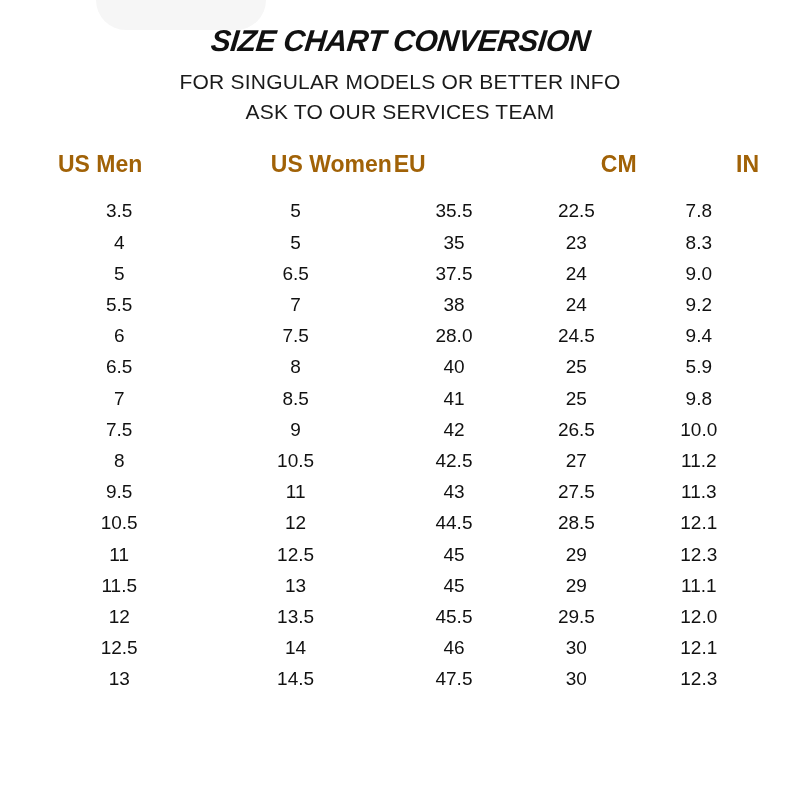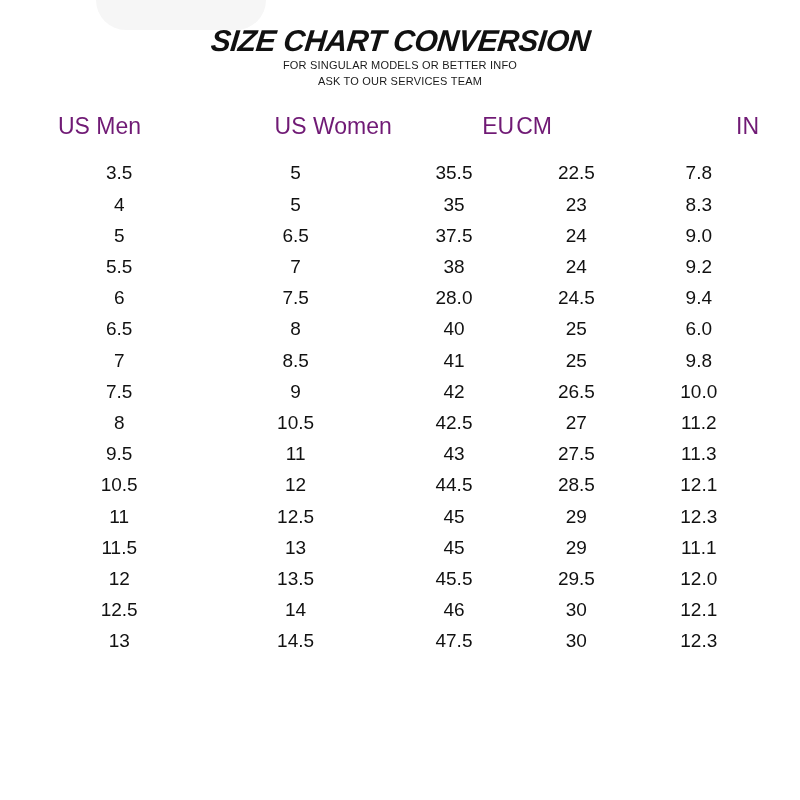--- a/index.html
+++ b/index.html
@@ -28,61 +28,61 @@
     font-size: 30px;
     font-weight: bold;
     letter-spacing: -0.5px;
     font-style: italic;
     transform: skewX(-6deg);
     display: inline-block;
     color: #111111;
     margin: 0;
   }
   .subtitle {
-    margin-top: 0;
-    font-size: 11px;
+    margin-top: 9px;
+    font-size: 21px;
     line-height: 1.45;
     color: #1a1a1a;
     font-weight: 400;
   }
   .subtitle div {
     letter-spacing: 0.2px;
   }
 
   table.size-table {
     width: 720px;
     margin: 22px auto 0 auto;
     border-collapse: collapse;
     table-layout: fixed;
   }
   table.size-table th {
     font-size: 23px;
-    font-weight: normal;
+    font-weight: bold;
     padding-bottom: 18px;
-    color: #701a75;
+    color: #a16207;
   }
   table.size-table td {
     font-size: 19px;
     padding: 4.6px 0;
     color: #111111;
     text-align: center;
     font-weight: 400;
   }
   
   col.c-usmen   { width: 22%; }
   col.c-uswomen { width: 27%; }
   col.c-eu      { width: 17%; }
   col.c-cm      { width: 17%; }
   col.c-in      { width: 17%; }
 
   td.usmen, th.usmen { text-align: left; padding-left: 40px; }
   th.usmen { padding-left: 18px; }
   td.uswomen, th.uswomen { text-align: right; }
-  td.eu, th.eu { text-align: right; }
-  td.cm, th.cm { text-align: left; }
+  td.eu, th.eu { text-align: left; }
+  td.cm, th.cm { text-align: right; }
   td.in, th.in { text-align: right; }
 
   .watermark {
     position: absolute;
     top: 0;
     left: 96px;
     width: 170px;
     height: 30px;
     background: #f6f6f6;
     border-radius: 0 0 40px 40px;
@@ -154,21 +154,21 @@
           <td class="uswomen">7.5</td>
           <td class="eu">28.0</td>
           <td class="cm">24.5</td>
           <td class="in">9.4</td>
         </tr>
         <tr>
           <td class="usmen">6.5</td>
           <td class="uswomen">8</td>
           <td class="eu">40</td>
           <td class="cm">25</td>
-          <td class="in">6.0</td>
+          <td class="in">5.9</td>
         </tr>
         <tr>
           <td class="usmen">7</td>
           <td class="uswomen">8.5</td>
           <td class="eu">41</td>
           <td class="cm">25</td>
           <td class="in">9.8</td>
         </tr>
         <tr>
           <td class="usmen">7.5</td>

